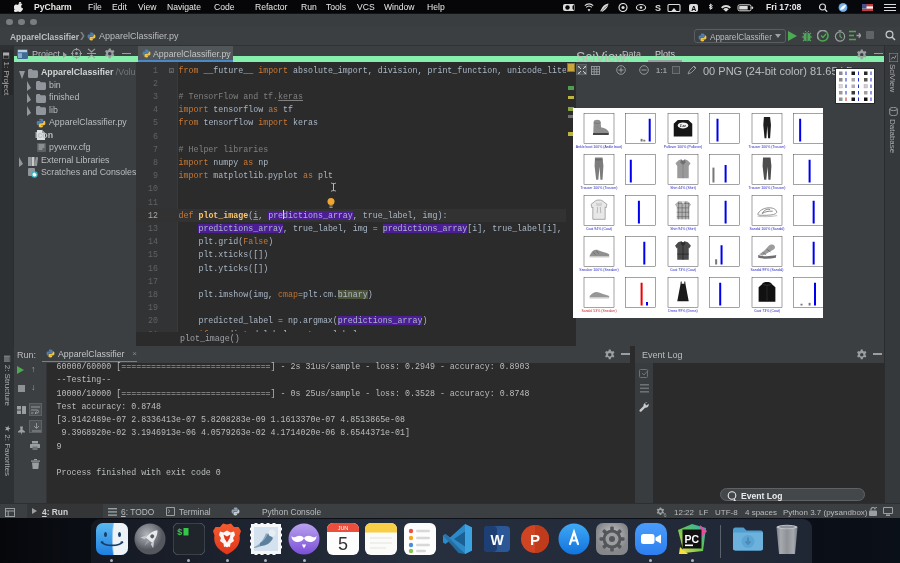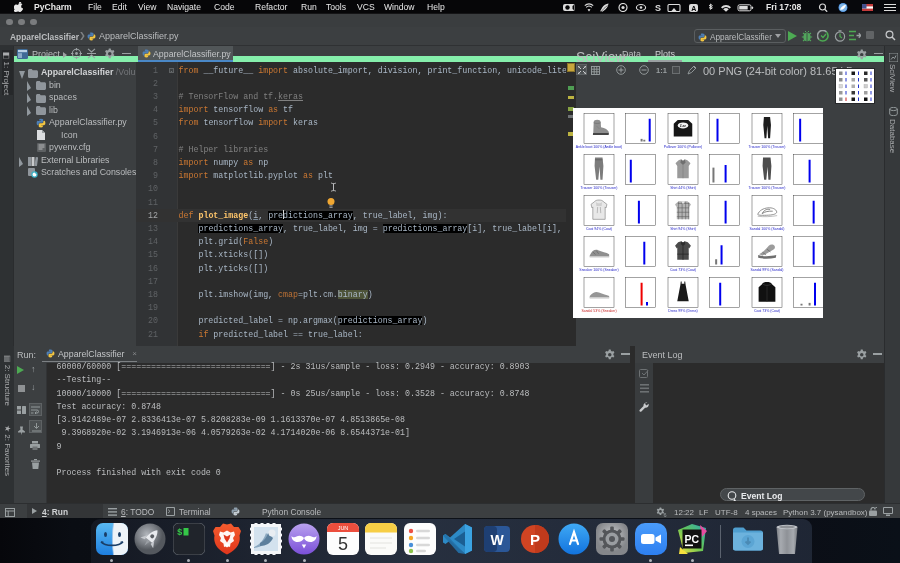--- a/index.html
+++ b/index.html
@@ -37,21 +37,21 @@
   
   .statusbar { left:0; top:503px; width:900px; height:15px; background:#3c3f41; border-top:1px solid #2c2e30; font-size:8.4px; color:#b8babc; }
   
   .desktop { left:0; top:518px; width:900px; height:45px; background:linear-gradient(90deg,#06070b 0%,#0a0d13 8%,#0d1118 50%,#0b0e16 88%,#0a1018 100%); }
   .dock { position:absolute; left:91px; top:1px; width:721px; height:44px; border-radius:9px 9px 0 0; background:linear-gradient(90deg,rgba(22,26,36,.85),rgba(46,56,74,.78) 45%,rgba(36,44,60,.8)); }
   .mono { font-family:"Liberation Mono",monospace; }
   .k { color:#cc7832; }
   .c { color:#808080; }
   .fn { color:#ffc66b; font-weight:bold;font-family:Liberation Mono, monospace; }
   .na { color:#be7235; }
-  .hl { background:#000000; }
+  .hl { background:#4c1d95; }
   .hl2 { background:#4d5338; }
   .caret { display:inline-block; width:1px; height:9px; background:#d8d8d8; vertical-align:-1px; margin-right:-1px; }
   pre { margin:0; }
   .code u { text-decoration-color:#808080; }
 </style>
 </head>
 <body>
 <div class="screen">
   <div class="abs menubar" id="menubar">
     <svg class="abs" style="left:14px;top:2px;" width="9" height="10" viewBox="0 0 9 10">
@@ -215,36 +215,36 @@
     <div class="abs" style="left:27px;top:5.0px;font-weight:bold;color:#d2d4d6;white-space:nowrap;">ApparelClassifier <span style="font-weight:normal;color:#74767a;">/Volu</span></div>
     <div class="abs" style="left:13px;top:18.5px;width:0;height:0;border-top:7.0px solid transparent;border-bottom:3.5px solid transparent;border-left:4.5px solid #91989e;"></div>
     <svg class="abs" style="left:22px;top:19.0px" width="10" height="9" viewBox="0 0 10 9">
         <path fill="#90969c" d="M0 1.5C0 .7.7 0 1.5 0h2.2l1 1.2h3.8c.8 0 1.5.7 1.5 1.5v4.8C10 8.3 9.3 9 8.5 9h-7A1.5 1.5 0 010 7.5z"></path>
       </svg>
     <div class="abs" style="left:35px;top:17.5px;text-align:center;">bin</div>
     <div class="abs" style="left:13px;top:31.0px;width:0;height:0;border-top:7.0px solid transparent;border-bottom:3.5px solid transparent;border-left:4.5px solid #91989e;"></div>
     <svg class="abs" style="left:22px;top:31.5px" width="10" height="9" viewBox="0 0 10 9">
         <path fill="#90969c" d="M0 1.5C0 .7.7 0 1.5 0h2.2l1 1.2h3.8c.8 0 1.5.7 1.5 1.5v4.8C10 8.3 9.3 9 8.5 9h-7A1.5 1.5 0 010 7.5z"></path>
       </svg>
-    <div class="abs" style="left:35px;top:30.0px;">spaces</div>
+    <div class="abs" style="left:35px;top:30.0px;">finished</div>
     <div class="abs" style="left:13px;top:43.5px;width:0;height:0;border-top:7.0px solid transparent;border-bottom:3.5px solid transparent;border-left:4.5px solid #91989e;"></div>
     <svg class="abs" style="left:22px;top:44.0px" width="10" height="9" viewBox="0 0 10 9">
         <path fill="#90969c" d="M0 1.5C0 .7.7 0 1.5 0h2.2l1 1.2h3.8c.8 0 1.5.7 1.5 1.5v4.8C10 8.3 9.3 9 8.5 9h-7A1.5 1.5 0 010 7.5z"></path>
       </svg>
     <div class="abs" style="left:35px;top:42.5px;">lib</div>
     <svg class="abs" style="left:22px;top:56.0px" width="10" height="10" viewBox="0 0 16 16">
         <path fill="#4e7fb5" d="M7.9 1c-3 0-2.8 1.3-2.8 1.3v1.8h2.9v.5H3.3S1 4.3 1 7.9c0 3.6 2 3.5 2 3.5h1.2V9.6s-.1-2 2-2h3.4s1.9 0 1.9-1.9V2.5S11.8 1 7.9 1z"></path>
         <path fill="#f3c642" d="M8.1 15c3 0 2.8-1.3 2.8-1.3v-1.8H8v-.5h4.7S15 11.7 15 8.1c0-3.6-2-3.5-2-3.5h-1.2v1.8s.1 2-2 2H6.4s-1.9 0-1.9 1.9v3.2S4.2 15 8.1 15z"></path>
       </svg>
     <div class="abs" style="left:35px;top:55.0px;">ApparelClassifier.py</div>
     <svg class="abs" style="left:23px;top:68.0px" width="8" height="10" viewBox="0 0 8 10">
         <path fill="#dcdee0" d="M0 0h5l3 3v7H0z"></path>
         <path fill="#9aa0a2" d="M5 0l3 3H5z"></path>
       </svg>
-    <div class="abs" style="left:47px;top:67.5px;">Icon</div>
+    <div class="abs" style="left:21px;top:67.5px;font-weight:bold;">Icon</div>
     <svg class="abs" style="left:23px;top:80.5px" width="9" height="9" viewBox="0 0 9 9">
         <rect width="9" height="9" rx="1" fill="#5e6163"></rect>
         <path d="M1.5 2h6M1.5 4h6M1.5 6h4" stroke="#b9bbbd" stroke-width="1"></path>
       </svg>
     <div class="abs" style="left:35px;top:80.0px;">pyvenv.cfg</div>
     <div class="abs" style="left:5px;top:95.0px;width:0;height:0;border-top:7.0px solid transparent;border-bottom:3.5px solid transparent;border-left:4.5px solid #91989e;"></div>
     <svg class="abs" style="left:14px;top:93.5px" width="10" height="10" viewBox="0 0 10 10">
         <rect x="0" y="1" width="3" height="9" fill="#90969c"></rect>
         <rect x="3.5" y="1" width="3" height="9" fill="#c8cacc"></rect>
         <rect x="7" y="1" width="2.5" height="9" fill="#90969c" transform="rotate(8 8 6)"></rect>
@@ -307,20 +307,23 @@
 
     <svg class="abs" style="left:191px;top:136px" width="8" height="11" viewBox="0 0 8 11">
         <circle cx="4" cy="3.5" r="3.5" fill="#f0a732"></circle>
         <rect x="2.4" y="7.2" width="3.2" height="1.2" fill="#8a8d8f"></rect>
         <rect x="2.4" y="8.8" width="3.2" height="1.2" fill="#8a8d8f"></rect>
       </svg>
 
     <svg class="abs" style="left:194px;top:120px" width="7" height="10" viewBox="0 0 7 10">
         <path d="M1 .8c1 .8 2 .8 2.5.8S5.5 1.6 6 .8M3.5 1.6v7M1 9.4c1-.8 2-.8 2.5-.8s2 0 2.5.8" stroke="#c8cacc" stroke-width=".9" fill="none"></path>
       </svg>
+    <div class="abs" style="left:0;top:270px;width:430px;height:13.5px;background:#2b2b2b;">
+        <span class="mono" style="position:absolute;left:44px;top:2px;font-size:8.3px;color:#9da0a8;">plot_image()</span>
+      </div>
   </div>
   <div class="abs scrollcol" id="scrollcol">
     <div class="abs" style="left:1px;top:1px;width:8px;height:9px;background:#c8a63d;border:1px solid #8a7428;"></div>
     <div class="abs" style="left:2px;top:24px;width:6px;height:4px;background:#4f9d53;"></div>
     <div class="abs" style="left:2px;top:33.5px;width:6px;height:3.5px;background:#bcb341;"></div>
     <div class="abs" style="left:2px;top:45px;width:6px;height:3.5px;background:#87a343;"></div>
     <div class="abs" style="left:2px;top:53px;width:6px;height:3px;background:#6f7375;"></div>
     <div class="abs" style="left:2px;top:70px;width:6px;height:3.5px;background:#bcb341;"></div>
   </div>
   <div class="abs sciview" id="sciview">

